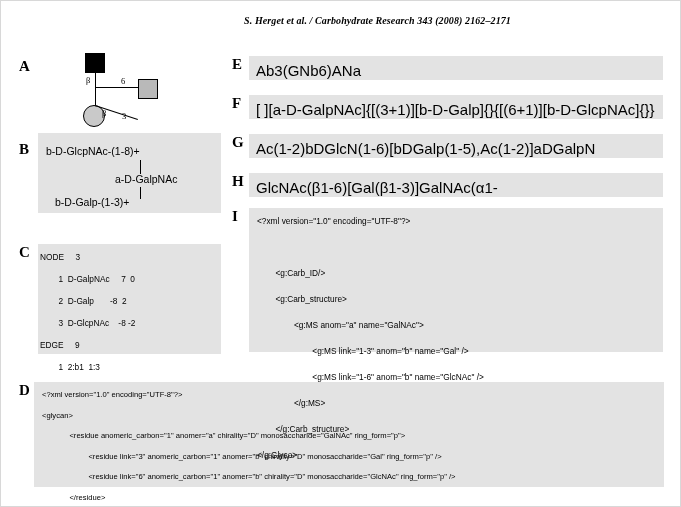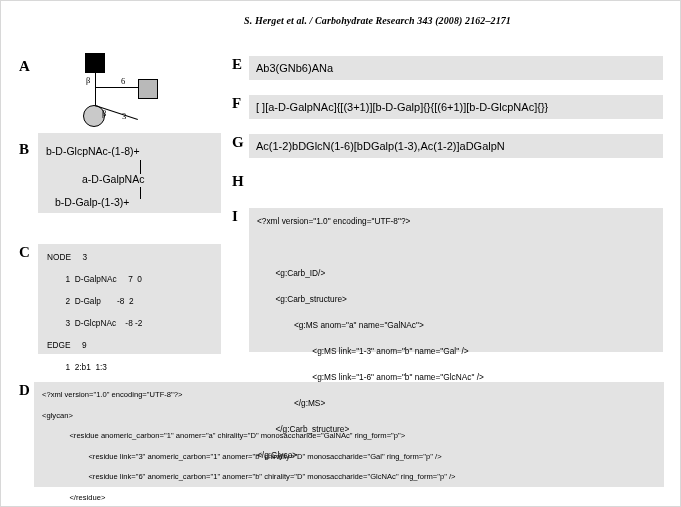--- a/index.html
+++ b/index.html
@@ -58,21 +58,21 @@
   }
   .mono-tiny {
     font-family: "Liberation Sans", sans-serif;
     font-size: 7.6px;
     white-space: pre;
     line-height: 10.3px;
     color: #000;
   }
   .label-txt {
     font-family: "Liberation Sans", sans-serif;
-    font-size: 11px;
+    font-size: 15px;
     color: #000;
     white-space: pre;
   }
 
   
   #panelA-fig { position: absolute; left: 70px; top: 52px; width: 130px; height: 80px; }
   .sq-black { position: absolute; width: 20px; height: 20px; background: #000; }
   .sq-grey { position: absolute; width: 20px; height: 20px; background: #b9b9b9; border: 1px solid #000; box-sizing: border-box; }
   .circ-grey { position: absolute; width: 22px; height: 22px; border-radius: 50%; background: #c9c9c9; border: 1px solid #000; box-sizing: border-box; }
   .bond { position: absolute; background: #000; }
@@ -106,28 +106,28 @@
     <div class="bond-lbl" style="left:15px; top:22px;">β</div>
     <div class="bond-lbl" style="left:50px; top:23px;">6</div>
     <div class="bond-lbl" style="left:31px; top:55px;">β</div>
     <div class="bond-lbl" style="left:51px; top:58px;">3</div>
   </div>
 
   <div class="panel-letter" style="left:18px; top:140px;">B</div>
   <div class="grey-box" style="left:37px; top:132px; width:183px; height:80px;">
     <div class="b-line" style="left:8px; top:12px;">b-D-GlcpNAc-(1-8)+</div>
     <div class="vbar" style="left:102px; top:27px; height:14px;"></div>
-    <div class="b-line" style="left:44px; top:40px;">a-D-GalpNAc</div>
+    <div class="b-line" style="left:77px; top:40px;">a-D-GalpNAc</div>
     <div class="vbar" style="left:102px; top:54px; height:12px;"></div>
     <div class="b-line" style="left:17px; top:63px;">b-D-Galp-(1-3)+</div>
   </div>
 
   <div class="panel-letter" style="left:18px; top:243px;">C</div>
   <div class="grey-box" style="left:37px; top:243px; width:183px; height:110px;">
-    <div class="mono-small" style="position:absolute; left:9px; top:8px;"><span>NODE     3</span><br>
+    <div class="mono-small" style="position:absolute; left:2px; top:8px;"><span>NODE     3</span><br>
 <span>        1  D-GalpNAc     7  0</span><br>
 <span>        2  D-Galp       -8  2</span><br>
 <span>        3  D-GlcpNAc    -8 -2</span><br>
 <span>EDGE     9</span><br>
 <span>        1  2:b1  1:3</span><br>
 <span>        2  3:b1  1:6</span></div>
   </div>
 
   <div class="panel-letter" style="left:18px; top:381px;">D</div>
   <div class="grey-box" style="left:33px; top:381px; width:630px; height:105px;">
@@ -145,24 +145,27 @@
     <div class="label-txt" style="position:absolute; left:7px; top:6px;">Ab3(GNb6)ANa</div>
   </div>
 
   <div class="panel-letter" style="left:231px; top:94px;">F</div>
   <div class="grey-box" style="left:248px; top:94px; width:414px; height:24px;">
     <div class="label-txt" style="position:absolute; left:7px; top:6px;">[ ][a-D-GalpNAc]{[(3+1)][b-D-Galp]{}{[(6+1)][b-D-GlcpNAc]{}}</div>
   </div>
 
   <div class="panel-letter" style="left:231px; top:133px;">G</div>
   <div class="grey-box" style="left:248px; top:133px; width:414px; height:24px;">
-    <div class="label-txt" style="position:absolute; left:7px; top:6px;">Ac(1-2)bDGlcN(1-6)[bDGalp(1-3),Ac(1-2)]aDGalpN</div>
+    <div class="label-txt" style="position:absolute; left:7px; top:6px;">Ac(1-2)bDGlcN(1-6)[bDGalp(1-5),Ac(1-2)]aDGalpN</div>
   </div>
 
   <div class="panel-letter" style="left:231px; top:172px;">H</div>
+  <div class="grey-box" style="left:248px; top:172px; width:414px; height:24px;">
+    <div class="label-txt" style="position:absolute; left:7px; top:6px;">GlcNAc(β1-6)[Gal(β1-3)]GalNAc(α1-</div>
+  </div>
 
   <div class="panel-letter" style="left:231px; top:207px;">I</div>
   <div class="grey-box" style="left:248px; top:207px; width:414px; height:144px;">
     <div class="mono-tiny" style="position:absolute; left:8px; top:7px; font-size:8.3px; line-height:13px;"><span>&lt;?xml version="1.0" encoding="UTF-8"?&gt;</span><br>
 <br>
 <span>        &lt;g:Carb_ID/&gt;</span><br>
 <span>        &lt;g:Carb_structure&gt;</span><br>
 <span>                &lt;g:MS anom="a" name="GalNAc"&gt;</span><br>
 <span>                        &lt;g:MS link="1-3" anom="b" name="Gal" /&gt;</span><br>
 <span>                        &lt;g:MS link="1-6" anom="b" name="GlcNAc" /&gt;</span><br>

